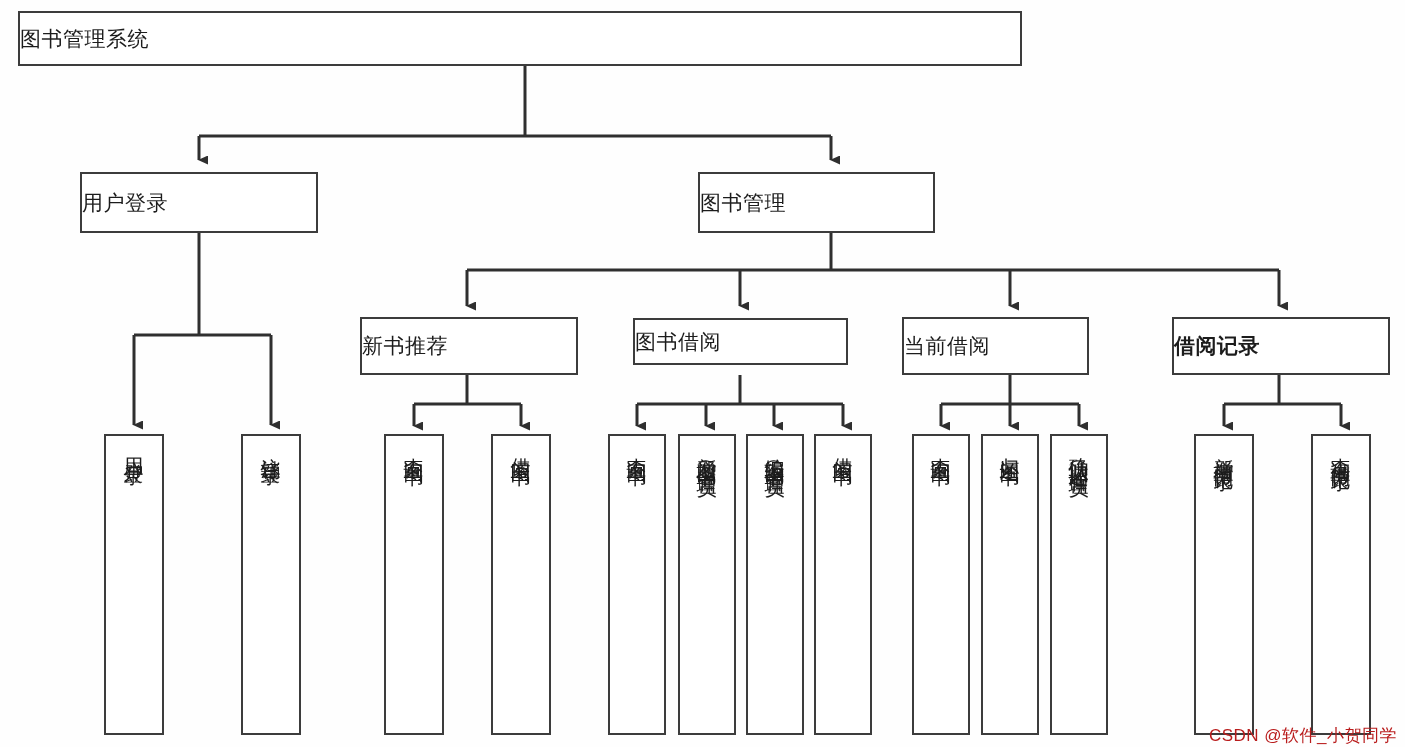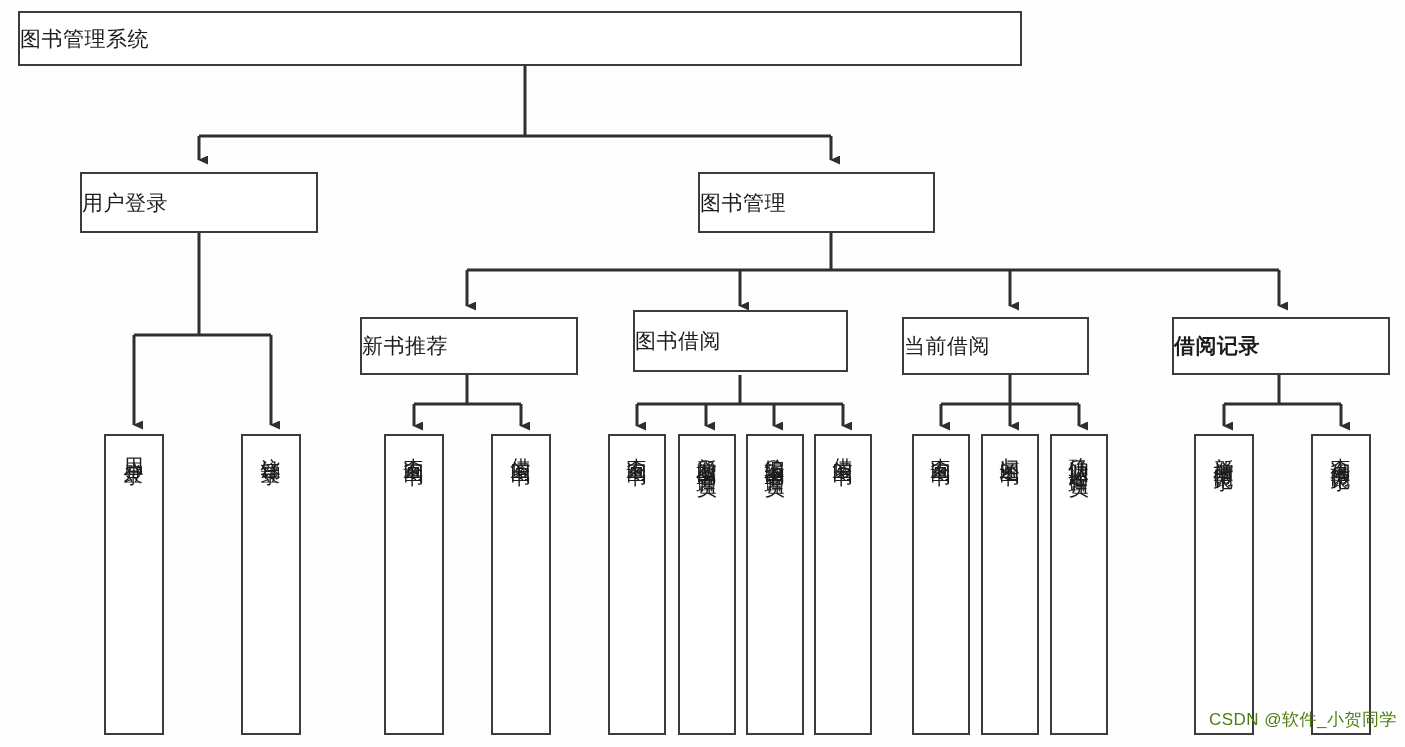--- a/index.html
+++ b/index.html
@@ -44,23 +44,23 @@
     text-orientation: upright;
     font-size: 20px;
     letter-spacing: 3px;
     line-height: 1.0;
     white-space: nowrap;
     padding: 6px 0;
   }
   #watermark {
     position: absolute;
     right: 8px;
-    bottom: 16px;
+    bottom: 0;
     font-size: 17px;
-    color: #4d7c0f;
+    color: #b91c1c;
     letter-spacing: 0.5px;
     white-space: nowrap;
   }
 </style>
 </head>
 <body>
 
 <div id="diagram-root">
 
   <svg id="links-layer" viewBox="0 0 1405 747" xmlns="http://www.w3.org/2000/svg">
@@ -123,21 +123,21 @@
   </div>
 
   <div class="node node-h" style="left:698px; top:172px; width:237px; height:61px;">
     <span>图书管理</span>
   </div>
 
   <div class="node node-h" style="left:360px; top:317px; width:218px; height:58px;">
     <span>新书推荐</span>
   </div>
 
-  <div class="node node-h" style="left:633px; top:310px; width:215px; height:62px;">
+  <div class="node node-h" style="left:633px; top:318px; width:215px; height:47px;">
     <span>图书借阅</span>
   </div>
 
   <div class="node node-h" style="left:902px; top:317px; width:187px; height:58px;">
     <span>当前借阅</span>
   </div>
 
   <div class="node node-h" style="left:1172px; top:317px; width:218px; height:58px;font-weight:bold;">
     <span>借阅记录</span>
   </div>

